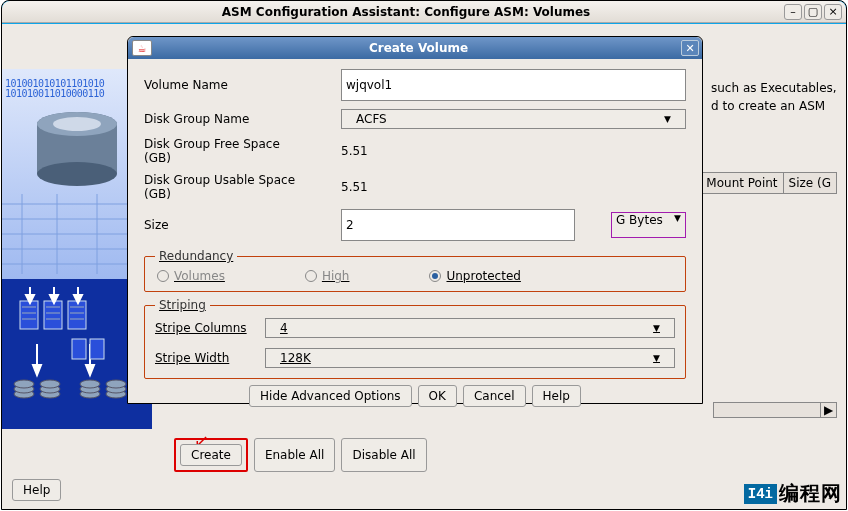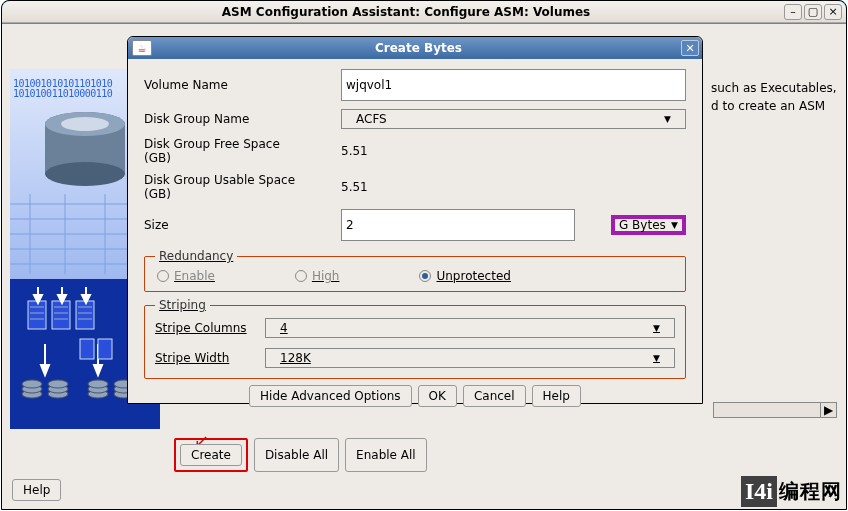--- a/index.html
+++ b/index.html
@@ -4,21 +4,21 @@
 <style>
   * { box-sizing: border-box; font-family: "Lucida Sans", "DejaVu Sans", sans-serif; font-size: 12px; }
   body { margin: 0; width: 848px; height: 511px; background: #fff; position: relative; overflow: hidden; }
   .outer-window { position: absolute; top: 0; left: 1px; width: 846px; height: 510px; border: 1px solid #000; border-radius: 8px 8px 0 0; background: #0ea5e9; }
   .title-bar { display: flex; align-items: center; height: 22px; background: linear-gradient(#f5f2ee,#e2ddd6); border-bottom: 1px solid #aaa; border-radius: 8px 8px 0 0; padding: 0 4px; }
   .title-bar .spacer { width: 22px; }
   .title-bar .title { flex: 1; text-align: center; font-weight: bold; }
   .win-btns { display: flex; gap: 2px; }
   .win-btn { width: 18px; height: 16px; border:1px solid #999; background:#efece7; border-radius:3px; display:flex; align-items:center; justify-content:center; font-size:11px; line-height:1; cursor:pointer;}
   .content { position: absolute; top:23px; bottom:0; left:0; right:0; background:#eeeae5; }
-  .sidebar { position:absolute; left:8px; top:45px; width:150px; height:360px; }
+  .sidebar { position:absolute; left:0; top:45px; width:150px; height:360px; }
   .info-text { position:absolute; left:709px; top:55px; width:128px; color:#000; line-height:1.5; }
   
   .table-frag { position:absolute; right:9px; top:148px; display:flex; border:1px solid #888;}
   .table-frag div { padding:3px 5px; border-left:1px solid #888; background:#e7e2dc;}
   .table-frag div:first-child{border-left:none;}
   .bottom-buttons { position:absolute; left:172px; top:414px; display:flex; gap:6px; }
   .highlight-box { border:2px solid #d00; padding:4px; border-radius:2px;}
   .btn { background:#efece7; border:1px solid #999; border-radius:3px; padding:3px 10px; cursor:pointer; }
   .help-btn { position:absolute; left:10px; bottom:8px; }
   .scroll-frag { position:absolute; right:9px; top:378px; width:124px; height:16px; border:1px solid #888; background:#e7e2dc; display:flex; justify-content:flex-end;}
@@ -29,35 +29,35 @@
   .dlg-title { height:22px; background: linear-gradient(#6f96c8,#3b6aa3); border-radius:6px 6px 0 0; display:flex; align-items:center; color:#fff; font-weight:bold;}
   .dlg-title .java-ico{width:20px;height:16px;margin:0 4px;background:#fff;border:1px solid #888;border-radius:2px;display:flex;align-items:center;justify-content:center;color:#d00;font-size:10px;}
   .dlg-title .t{flex:1;text-align:center;}
   .dlg-close{width:18px;height:16px;margin-right:3px;background:#5a85ba;border:1px solid #bcd;border-radius:2px;display:flex;align-items:center;justify-content:center;font-size:11px;cursor:pointer;}
   .dlg-body{padding:10px 16px 6px 16px;}
   .form-row{display:flex;align-items:center;margin-bottom:8px;gap:32px;}
   .form-row .lab{width:165px;}
   .text-input{flex:1;border:1px solid #888;padding:2px 4px;background:#fff;height:32px;}
   .static-val{flex:1;padding:2px 0;}
   .size-row .text-input{flex:1;}
-  .size-unit{width:75px;margin-left:4px;border:4px solid #a21caf;background:#efece7;height:20px;display:flex;align-items:center;justify-content:space-between;padding:0 4px;cursor:pointer;}
+  .size-unit{width:75px;margin-left:4px;border:1px solid #a21caf;background:#efece7;height:26px;display:flex;justify-content:space-between;padding:0 4px;cursor:pointer;}
   .combo{flex:1;border:1px solid #888;background:#efece7;height:20px;display:flex;align-items:center;justify-content:space-between;padding:0 14px;cursor:pointer;}
   .combo .tri,.size-unit .tri{font-size:9px;}
   fieldset{border:1px solid #c2410c;border-radius:2px;margin:4px 0 6px 0;padding:6px 10px 8px 10px;text-decoration:underline;}
   legend{padding:0 4px;color:#333;}
   .radio-row{display:flex;gap:80px;padding-left:2px;}
   .radio-opt{display:flex;align-items:center;gap:5px;cursor:pointer;}
   .radio-opt.disabled{color:#888;cursor:default;}
   .radio-circle{width:12px;height:12px;border:1px solid #888;border-radius:50%;display:flex;align-items:center;justify-content:center;}
   .radio-opt.selected .radio-circle::after{content:"";width:6px;height:6px;background:#2a5fa0;border-radius:50%;}
   .striping-row{display:flex;align-items:center;margin-bottom:10px;}
   .striping-row .lab{width:110px;}
   .dlg-buttons{display:flex;justify-content:center;gap:6px;}
   .watermark{position:absolute;right:6px;bottom:4px;display:flex;align-items:center;gap:2px;font-weight:bold;}
-  .watermark .box{background:#404040;color:#fff;padding:2px 4px;font-size:24px;font-family:Liberation Serif, serif;}
+  .watermark .box{background:#0369a1;color:#fff;padding:2px 4px;font-size:14px;font-family:Liberation Mono, monospace;}
   .watermark .txt{font-size:20px;letter-spacing:1px;color:#000;}
   .sidebar svg{display:block;}
   .binary-text{font-family:monospace;font-size:10px;fill:#2c63d6;letter-spacing:-0.5px;}
 </style>
 </head>
 <body>
 
 <div class="outer-window">
   <div class="title-bar">
     <div class="spacer"></div>
@@ -147,41 +147,45 @@
         <rect x="70" y="270" width="14" height="20" fill="#2a4fda" stroke="#cde"></rect>
         <rect x="88" y="270" width="14" height="20" fill="#2a4fda" stroke="#cde"></rect>
       </svg>
     </div>
 
     <div class="info-text">
       <span>such as Executables,</span><br>
       <span>d to create an ASM</span>
     </div>
 
+    <div class="table-frag">
+      <div>Mount Point</div>
+      <div>Size (G</div>
+    </div>
 
     <div class="scroll-frag">
       <div class="scroll-arrow">▶</div>
     </div>
 
     <div class="arrow-annot">↙</div>
 
     <div class="bottom-buttons">
       <span class="highlight-box">
         <button class="btn">Create</button>
       </span>
+      <button class="btn">Enable All</button>
       <button class="btn">Disable All</button>
-      <button class="btn">Enable All</button>
     </div>
 
     <button class="btn help-btn">Help</button>
 
     <div class="dialog">
       <div class="dlg-title">
         <div class="java-ico">☕</div>
-        <div class="t">Create Bytes</div>
+        <div class="t">Create Volume</div>
         <div class="dlg-close">✕</div>
       </div>
       <div class="dlg-body">
         <div class="form-row">
           <div class="lab">Volume Name</div>
           <input class="text-input" value="wjqvol1" style="">
         </div>
         <div class="form-row">
           <div class="lab">Disk Group Name</div>
           <div class="combo">
@@ -204,21 +208,21 @@
             <span>G Bytes</span>
               <span class="tri">▼</span>
           </div>
         </div>
 
         <fieldset>
           <legend>Redundancy</legend>
           <div class="radio-row">
             <div class="radio-opt disabled">
               <span class="radio-circle"></span>
-                <span>Enable</span>
+                <span>Volumes</span>
             </div>
             <div class="radio-opt disabled">
               <span class="radio-circle"></span>
                 <span>High</span>
             </div>
             <div class="radio-opt selected">
               <span class="radio-circle"></span>
                 <span>Unprotected</span>
             </div>
           </div>

